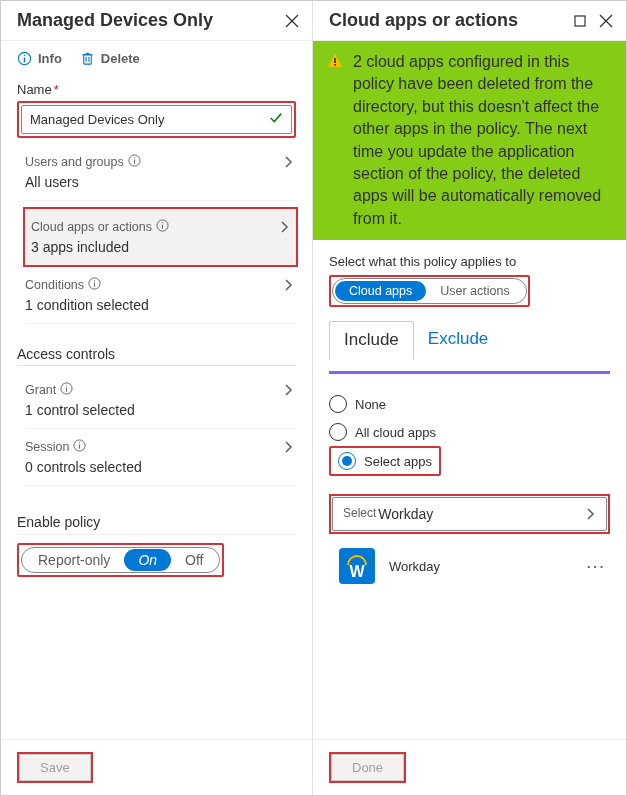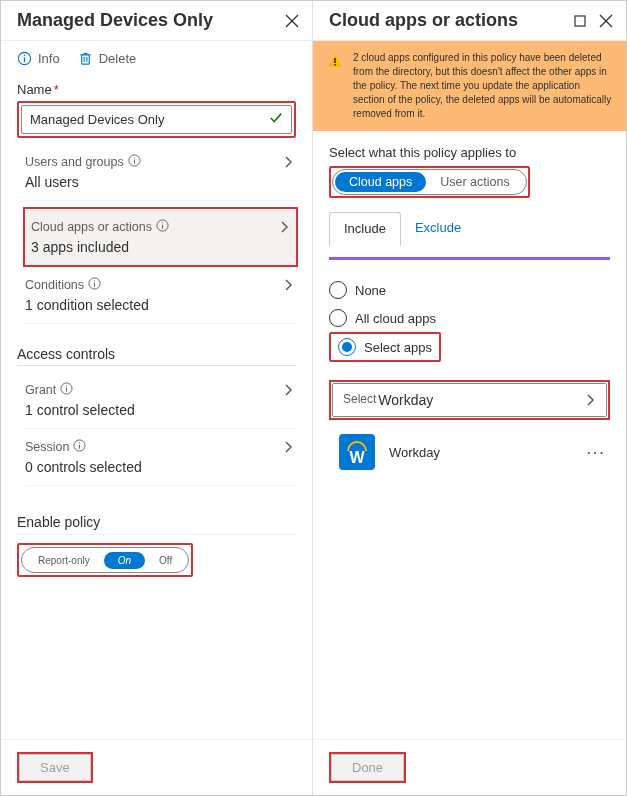--- a/index.html
+++ b/index.html
@@ -18,21 +18,21 @@
     .panel-right { width: 314px; }
     .panel-header {
       display: flex; align-items: center; justify-content: space-between;
       padding: 8px 12px 8px 16px; border-bottom: 1px solid #eee;
       height: 40px;
     }
     .panel-title { font-size: 18px; font-weight: 600; }
     .panel-header-right { display: flex; gap: 10px; align-items: center; }
     .icon-btn { width: 16px; height: 16px; display: inline-flex; cursor: pointer; }
     .toolbar {
-      display: flex; gap: 18px; padding: 10px 16px; align-items: center;
+      display: flex; gap: 18px; padding: 10px 16px; align-items: center; font-weight: bold;
     }
     .toolbar-item { display: inline-flex; align-items: center; gap: 6px; color: #605e5c; cursor: pointer; }
     .toolbar-item svg { width: 15px; height: 15px; }
     .content { padding: 6px 16px 0 16px; flex: 1; overflow-y: auto; }
     .field-label { font-size: 13px; margin-bottom: 4px; }
     .required { color: #a4262c; margin-left: 2px; }
     .highlight-box { border: 2px solid #d13438; border-radius: 2px; padding: 2px; }
     .name-input {
       display: flex; align-items: center; justify-content: space-between;
       border: 1px solid #8a8886; padding: 5px 8px; border-radius: 2px;
@@ -56,47 +56,47 @@
     .info-icon svg { width: 13px; height: 13px; }
     .highlight-wrap { border: 2px solid #d13438; margin: 6px -2px 0 -2px; }
     .highlight-wrap .row { padding-left: 6px; padding-right: 6px; background: #f3f2f1; border-bottom: none; }
     .enable-section { padding-top: 28px; }
     .enable-label { font-size: 14px; margin-bottom: 8px; padding-bottom: 4px; border-bottom: 1px solid #eee;}
     .toggle-group {
       display: inline-flex; border: 1px solid #8a8886; border-radius: 14px;
       overflow: hidden; align-items: center; background: #fff; height: 26px;
       padding: 0 2px;
     }
-    .toggle-opt { padding: 3px 14px; font-size: 10px; color: #605e5c; cursor: pointer; border-radius: 12px;}
+    .toggle-opt { padding: 3px 14px; font-size: 14px; color: #605e5c; cursor: pointer; border-radius: 12px;}
     .toggle-opt.active { background: #0078d4; color: #fff; font-style: italic; }
     .footer {
       padding: 12px 16px; border-top: 1px solid #eee;
     }
     .btn-save, .btn-done {
       border: 1px solid #ccc; background: #f3f2f1; color: #a19f9d;
       padding: 5px 20px; font-size: 13px; cursor: default;
     }
     .footer-highlight { border: 2px solid #d13438; display: inline-block; padding: 0; }
     
     .warning-banner {
       display: flex; gap: 10px; padding: 10px 14px;
-      background: #fdba74; font-size: 10px; color: #323130;
+      background: #84cc16; font-size: 16px; color: #323130;
       line-height: 1.4;
     }
     .warning-icon { flex-shrink: 0; margin-top: 2px; }
     .r-section-label { font-size: 13px; padding: 14px 16px 6px 16px; }
     .pill-group {
       display: inline-flex; border: 1px solid #8a8886; border-radius: 14px;
       overflow: hidden; align-items: center; background: #fff; margin: 0 16px;
       padding: 2px;
     }
     .pill { padding: 3px 14px; font-size: 12.5px; color: #605e5c; cursor: pointer; border-radius: 12px;}
     .pill.active { background: #0078d4; color: #fff; }
     .tabs { display: flex; gap: 0; margin: 14px 16px 0 16px; }
-    .tab { padding: 8px 14px; font-size: 13px; cursor: pointer; border-bottom: 2px solid transparent; color: #0078d4;}
+    .tab { padding: 8px 14px; font-size: 17px; cursor: pointer; border-bottom: 2px solid transparent; color: #0078d4;}
     .tab.active { border: 1px solid #ccc; border-bottom: 1px solid #fff; color: #323130; border-radius: 3px 3px 0 0; margin-bottom: -1px; background:#fff;}
     .tab-body { border-top: 3px solid #8b5cf6; margin: 12px 16px; padding: 16px 0; }
     .radio-row { display: flex; align-items: center; gap: 8px; padding: 5px 0; cursor: pointer; }
     .radio { width: 18px; height: 18px; border: 1px solid #323130; border-radius: 50%; display: inline-flex; align-items: center; justify-content: center; }
     .radio.checked { border-color: #0078d4; }
     .radio.checked::after { content: ""; width: 10px; height: 10px; background: #0078d4; border-radius: 50%; }
     .select-box {
       border: 1px solid #8a8886; border-radius: 2px; padding: 8px 10px;
       display: flex; justify-content: space-between; align-items: center;
       margin-top: 18px; cursor: pointer;

